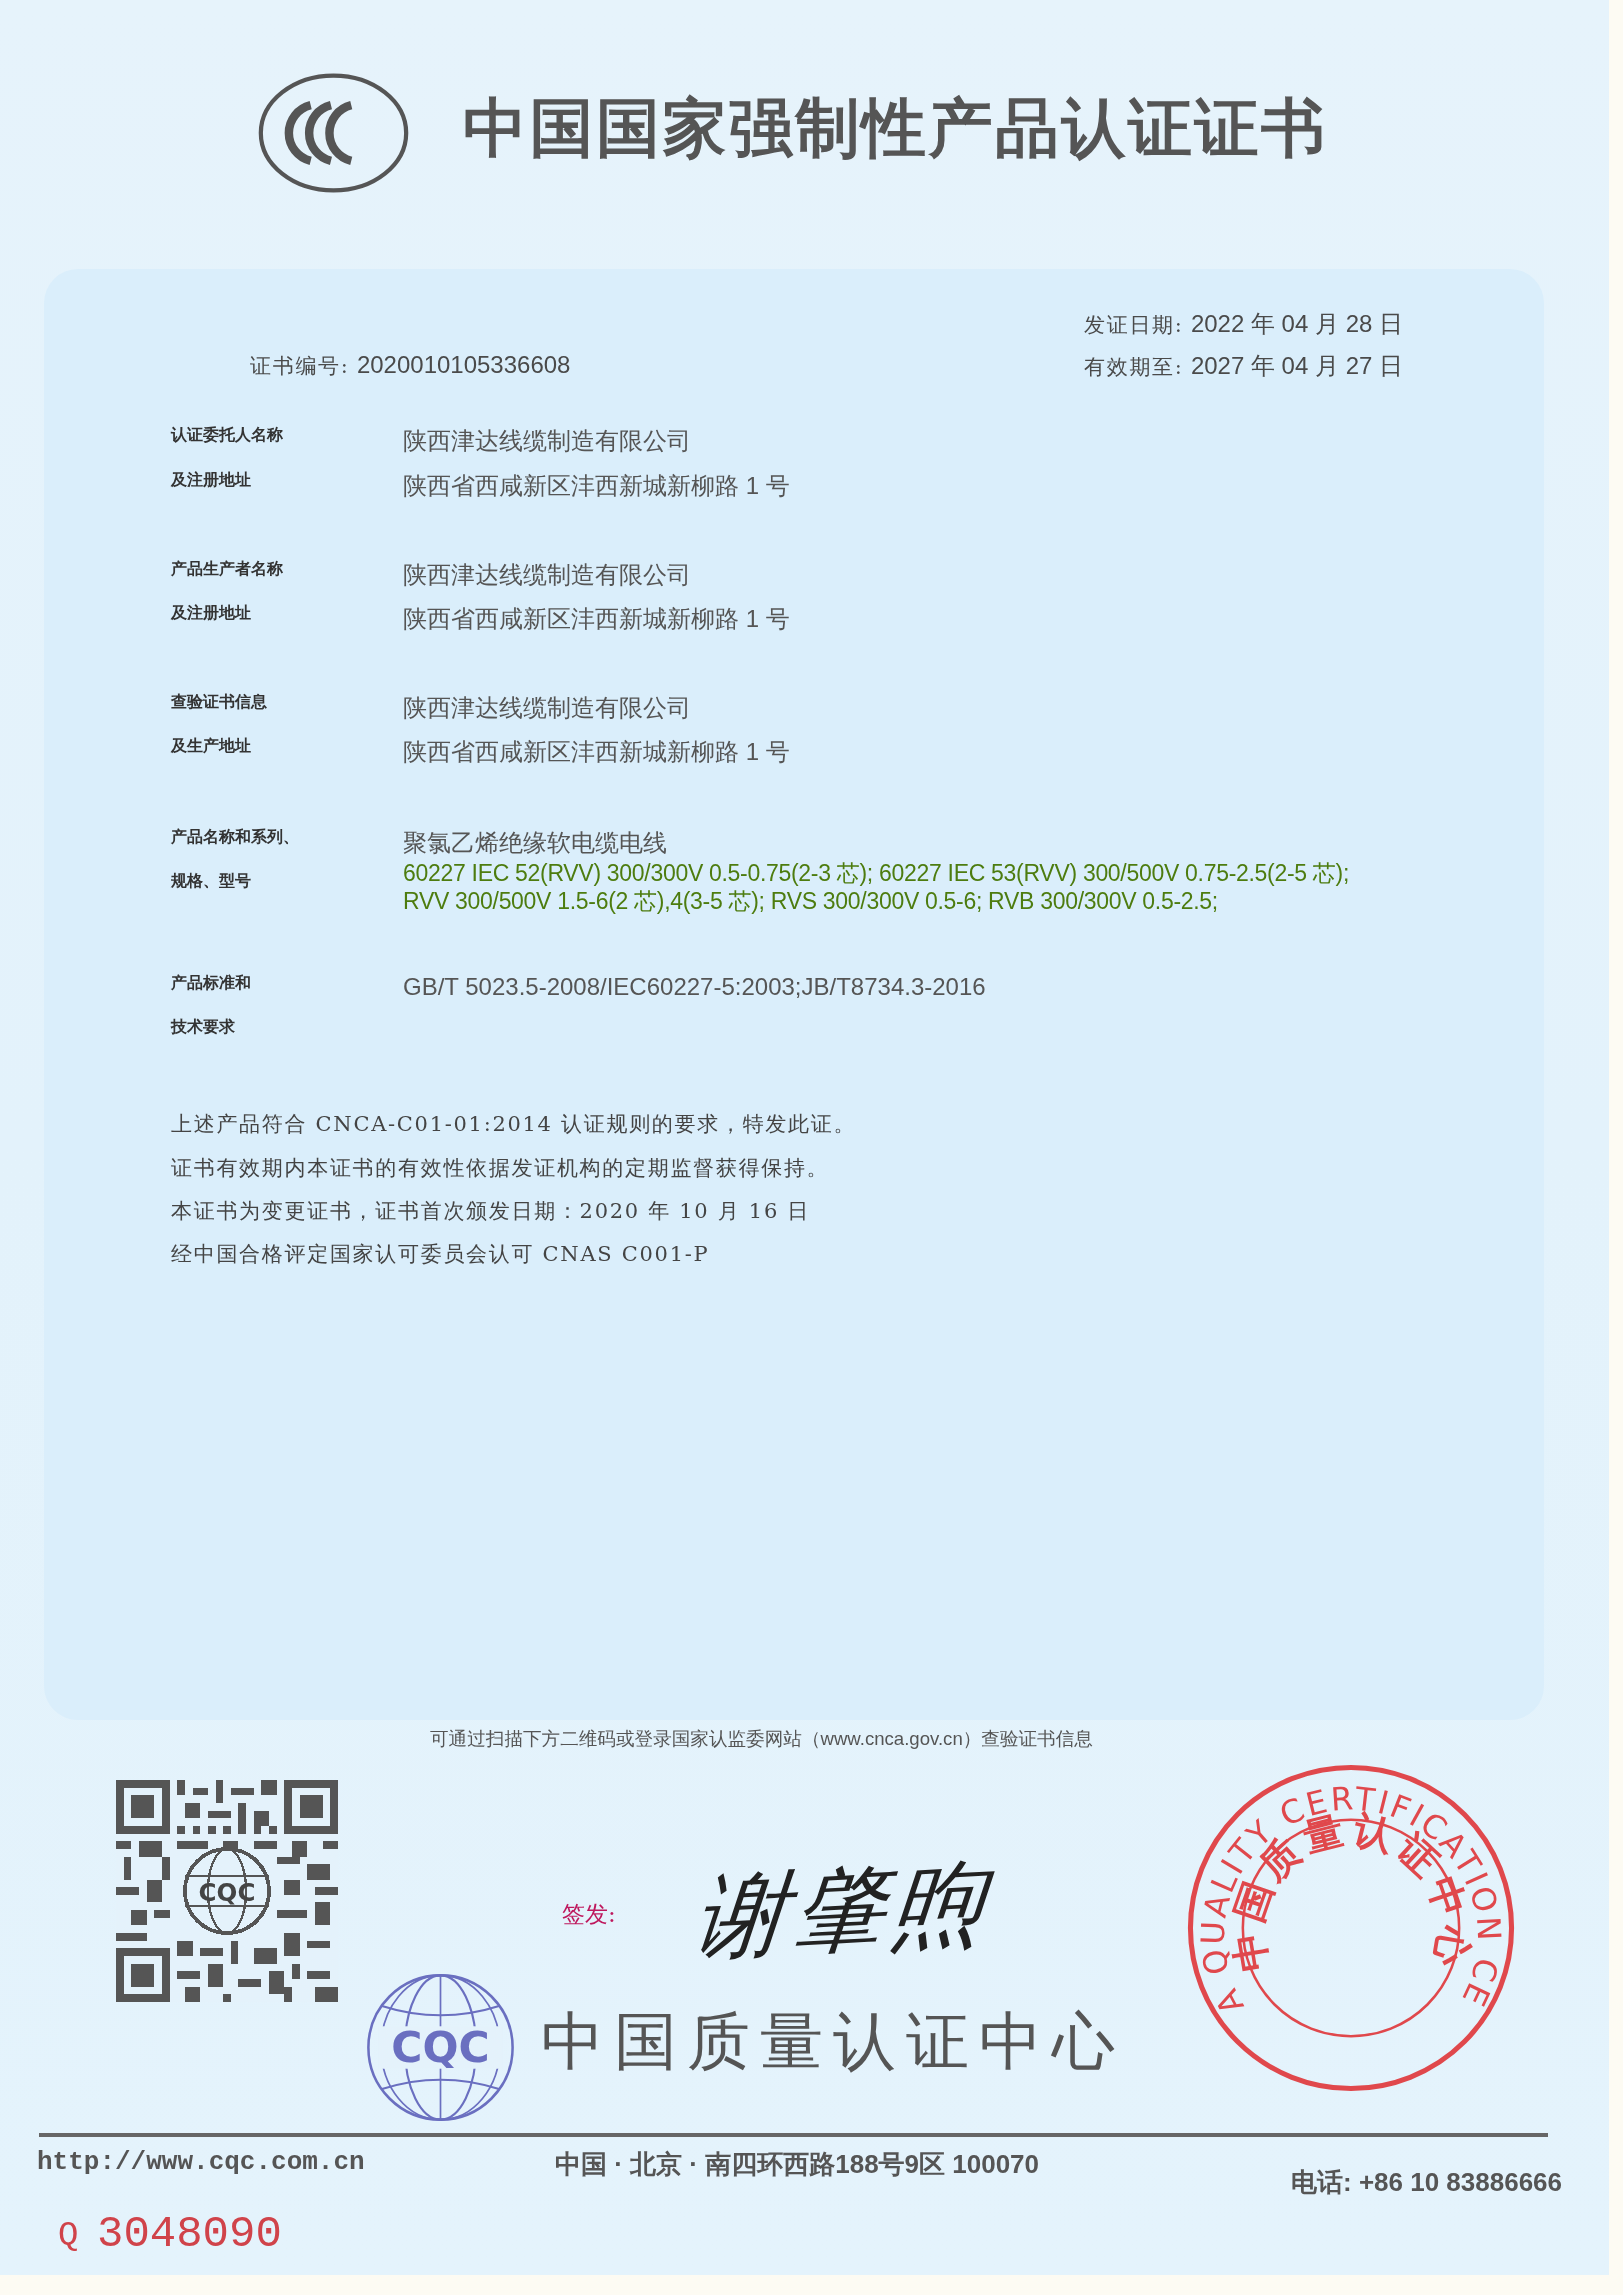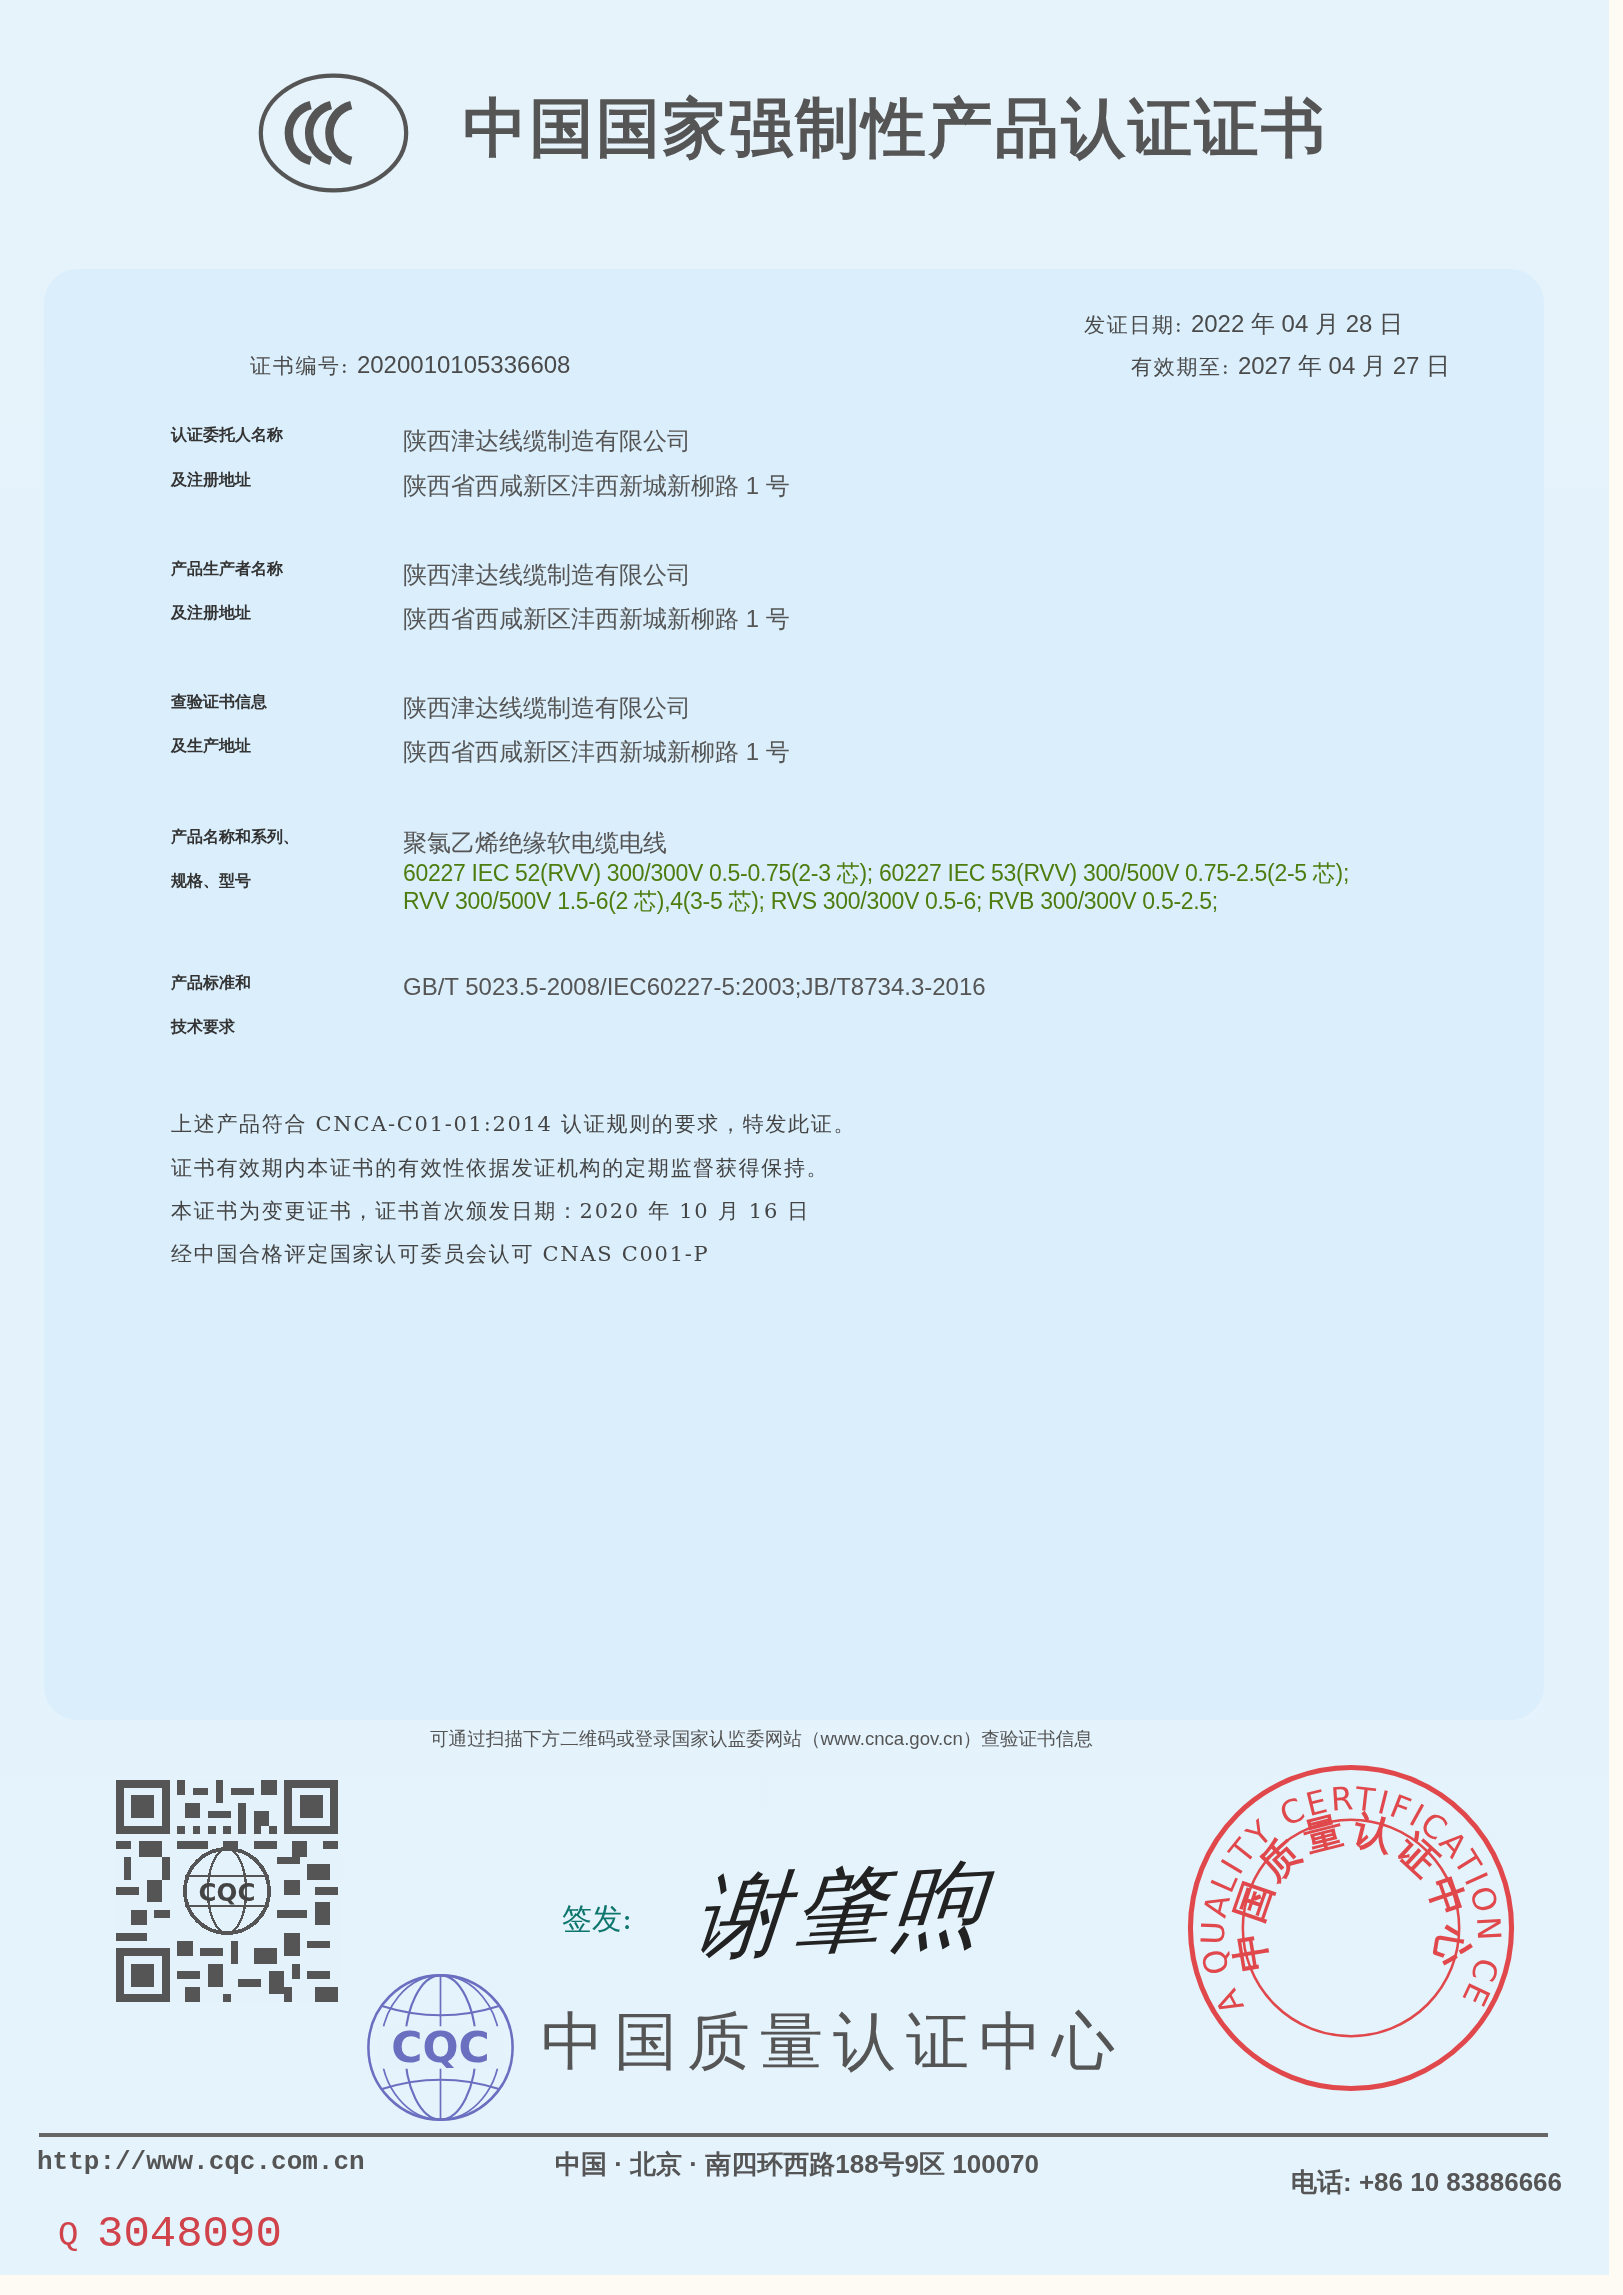--- a/index.html
+++ b/index.html
@@ -53,21 +53,21 @@
     font-family: "DejaVu Serif", serif; letter-spacing: 1.7px;
   }
   .verify-note {
     position: absolute; left: 430px; top: 1726px; font-size: 18.6px; color: #555; white-space: nowrap;
     font-family: "Liberation Sans", sans-serif;
   }
   .qr {
     position: absolute; left: 116px; top: 1780px; width: 222px; height: 222px;
   }
   .sign-label {
-    position: absolute; left: 562px; top: 1899px; font-size: 30px; color: #0f766e;
+    position: absolute; left: 562px; top: 1899px; font-size: 23px; color: #be185d;
     font-family: "DejaVu Serif", serif;
   }
   .signature {
     position: absolute; left: 694px; top: 1848px; font-size: 93px; color: #222;
     font-family: "DejaVu Serif", serif; font-style: italic; letter-spacing: 5px;
     transform: rotate(-3deg) skewX(-8deg);
   }
   .cqc-logo { position: absolute; left: 365px; top: 1972px; width: 151px; height: 151px; }
   .org-name {
     position: absolute; left: 541px; top: 1999px; font-size: 63px; color: #555;
@@ -104,21 +104,21 @@
 <div class="main-title">中国国家强制性产品认证证书</div>
 
 <div class="meta" style="left:250px; top:308px;margin-top:43px;">
   <span class="k">证书编号:</span>
   <span class="v">2020010105336608</span>
 </div>
 <div class="meta" style="left:1084px; top:308px;">
   <span class="k">发证日期:</span>
   <span class="v">2022 年 04 月 28 日</span>
 </div>
-<div class="meta" style="left:1084px; top:350px;margin-left:47px;">
+<div class="meta" style="left:1084px; top:350px;">
   <span class="k">有效期至:</span>
   <span class="v">2027 年 04 月 27 日</span>
 </div>
 
 <div class="field-label" style="top:425px;">认证委托人名称</div>
 <div class="field-label" style="top:470px;">及注册地址</div>
 <div class="field-value" style="top:425px;">陕西津达线缆制造有限公司</div>
 <div class="field-value" style="top:470px;">陕西省西咸新区沣西新城新柳路 1 号</div>
 
 <div class="field-label" style="top:559px;">产品生产者名称</div>

